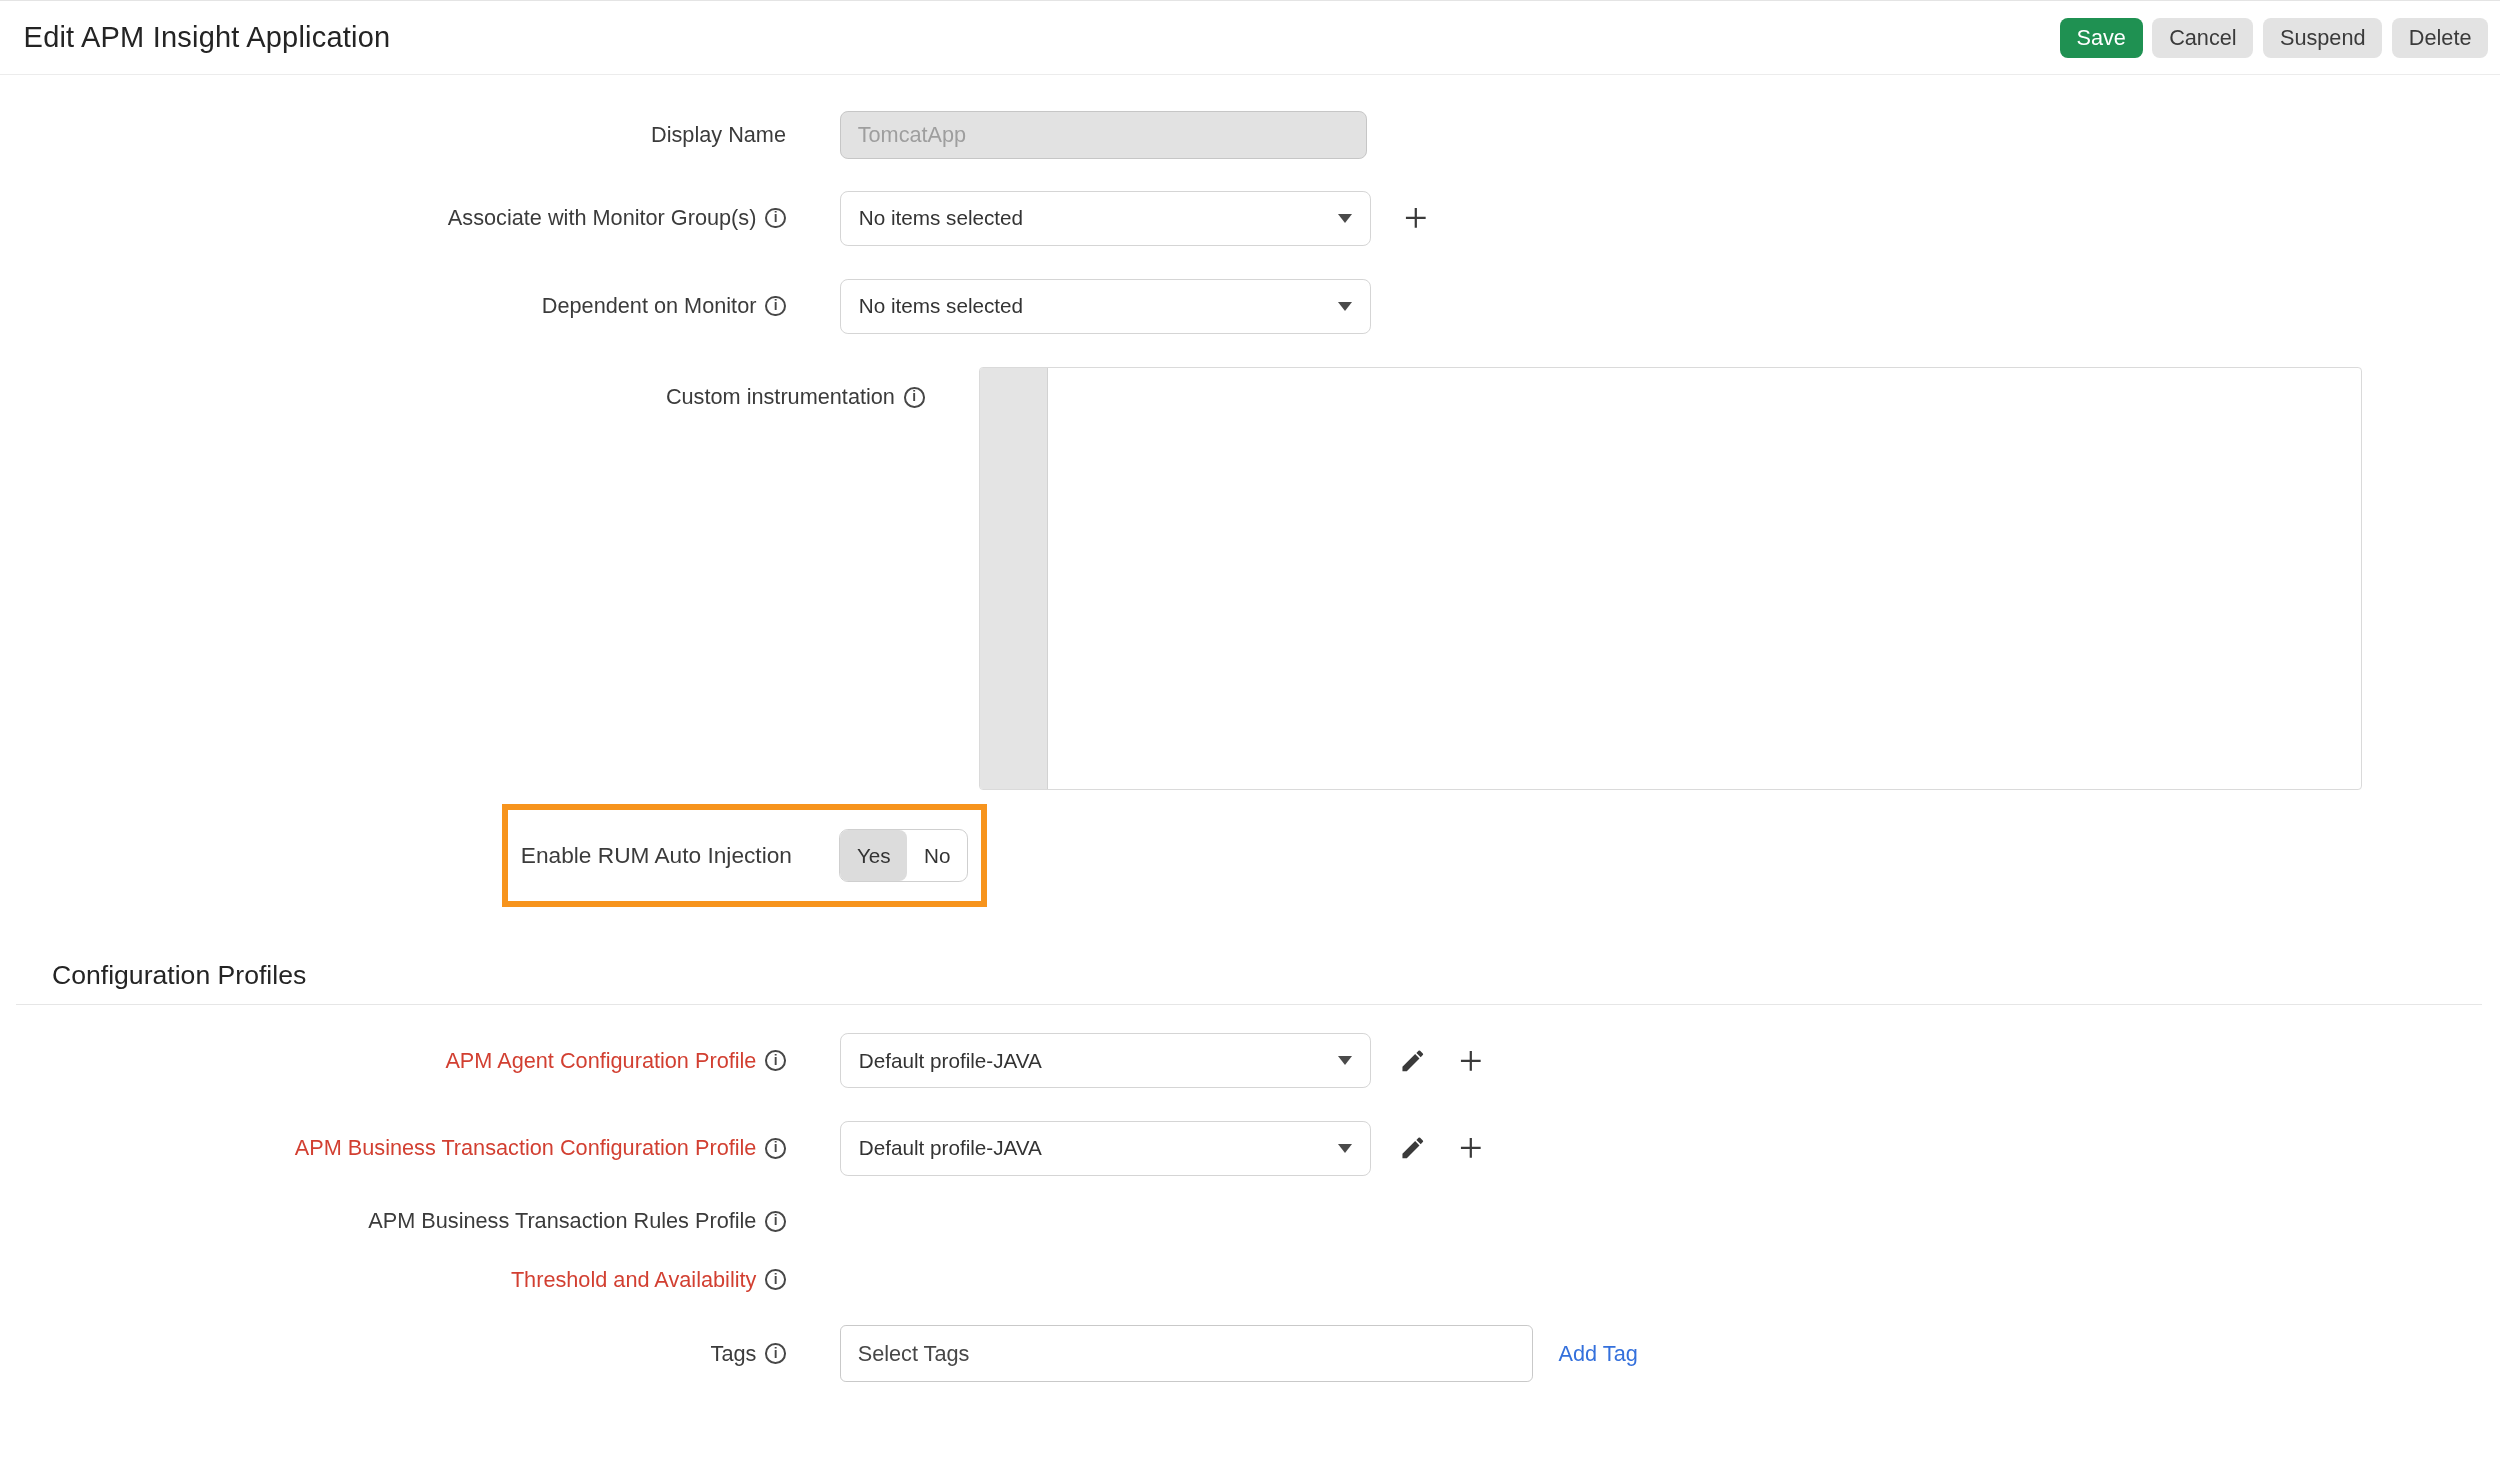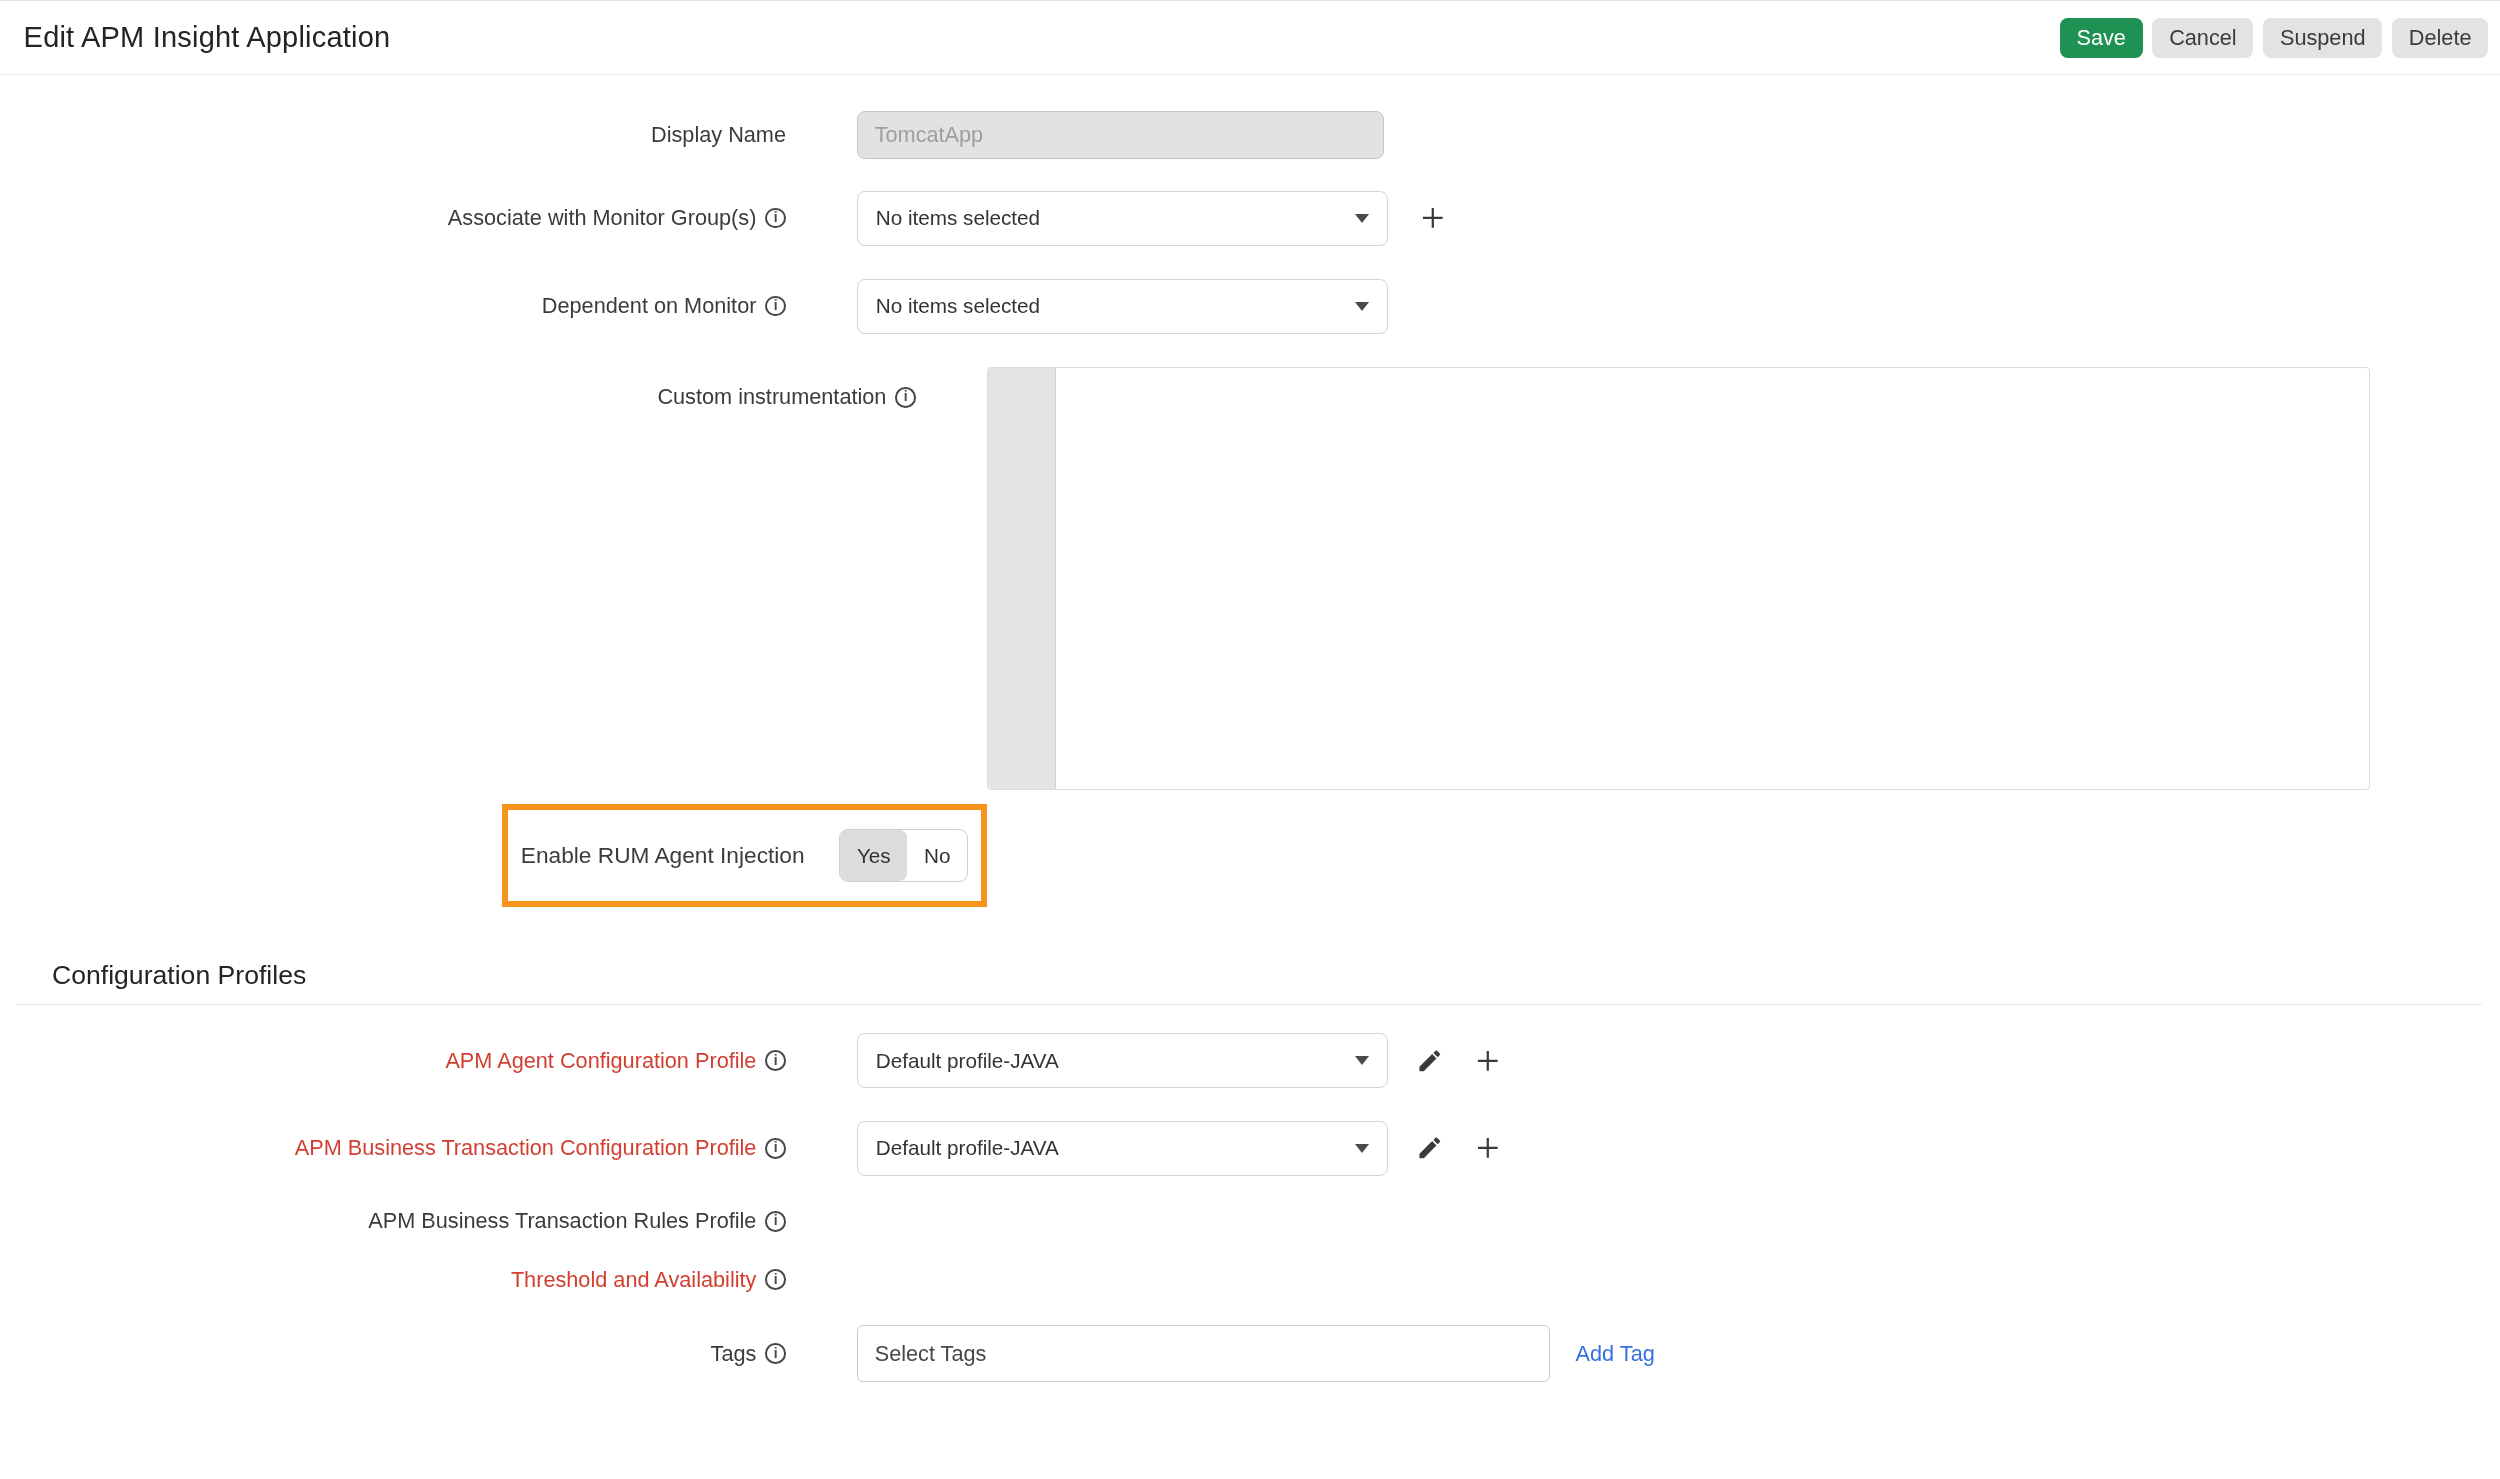--- a/index.html
+++ b/index.html
@@ -14,21 +14,21 @@
   .page-title { font-size: 29px; font-weight: 500; color: #242424; letter-spacing: 0.2px; }
   .header-actions { margin-left: auto; display: flex; gap: 9.9px; }
   .btn {
     height: 40px; padding: 0 16.7px; border: none; border-radius: 7.9px;
     font-family: inherit; font-size: 21.7px; color: #3b3b3b; background: #e3e3e3; cursor: pointer;
   }
   .btn.primary { background: #1f9152; color: #ffffff; }
 
   
   main { padding-top: 36px; }
-  .frow { display: flex; align-items: center; gap: 17px; }
+  .frow { display: flex; align-items: center; }
   .flabel {
     width: 786px; display: flex; justify-content: flex-end; align-items: center;
     gap: 8.9px; font-size: 21.7px; color: #3b3b3b; flex-shrink: 0;
   }
   .fcontrol { margin-left: 54px; display: flex; align-items: center; }
 
   .info-icon {
     width: 20.7px; height: 20.7px; border: 2px solid #474747; border-radius: 50%;
     display: inline-flex; align-items: center; justify-content: center;
     font-size: 13.8px; font-weight: 700; color: #474747; line-height: 1; flex-shrink: 0;
@@ -154,21 +154,21 @@
     </div>
     <div class="fcontrol">
       <div class="editor">
         <div class="editor-gutter"></div>
         <div class="editor-body"></div>
       </div>
     </div>
   </div>
 
   <div class="rum-highlight">
-    <span class="rum-label">Enable RUM Agent Injection</span>
+    <span class="rum-label">Enable RUM Auto Injection</span>
     <div class="toggle">
       <div class="toggle-seg active">Yes</div>
       <div class="toggle-seg">No</div>
     </div>
   </div>
 
 </main>
 
 <section>
   <h2 class="section-title">Configuration Profiles</h2>

